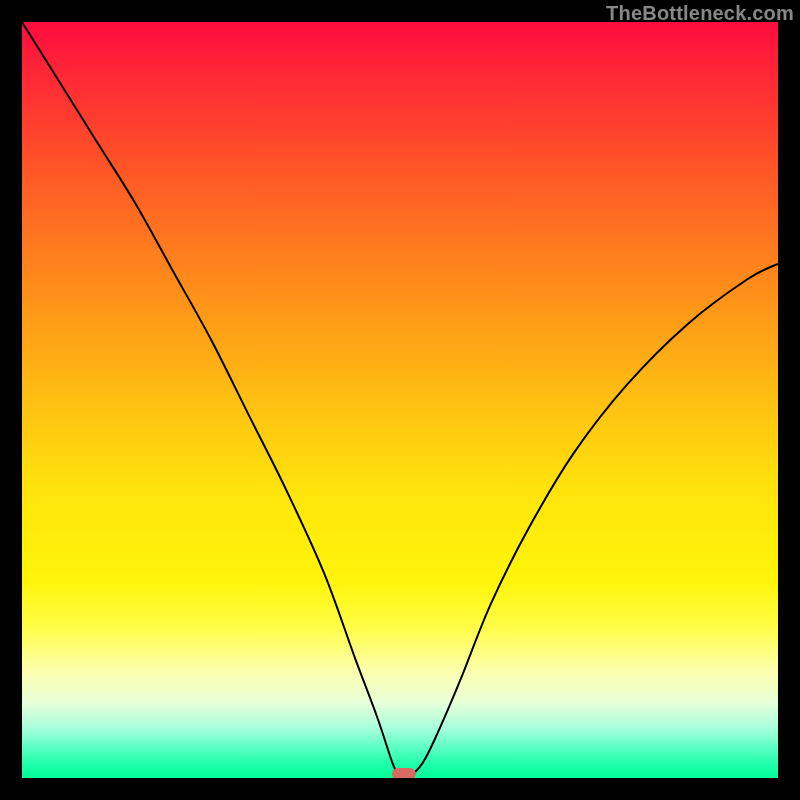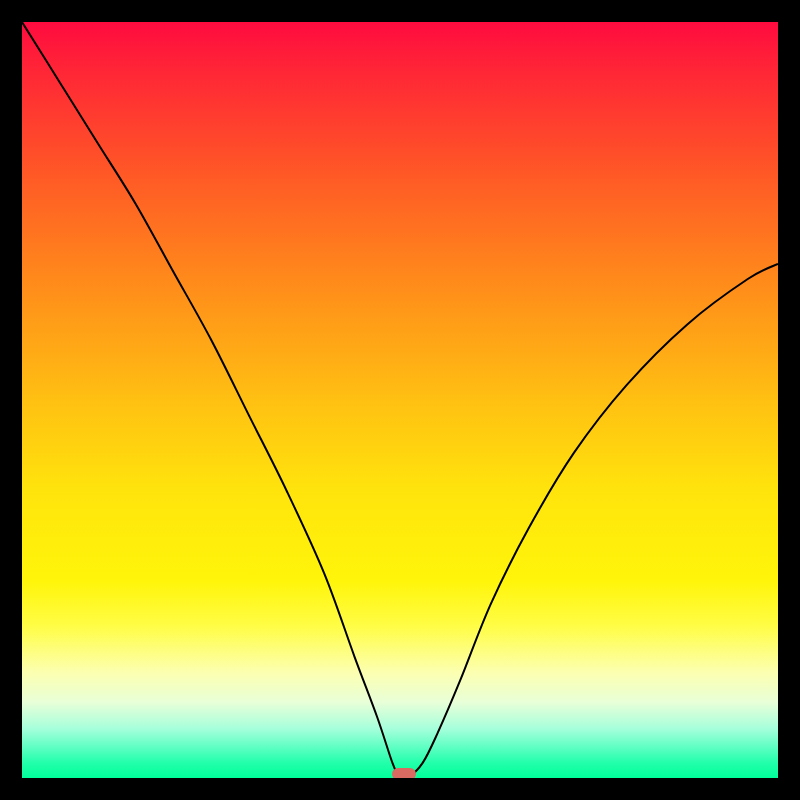--- a/index.html
+++ b/index.html
@@ -84,13 +84,14 @@
   <div class="plot-area">
     <div class="gradient-bg"></div>
 
     <svg class="curve-svg" viewBox="0 0 756 756" preserveAspectRatio="none">
       <path class="curve-path" d="M 0.00 0.00 C 6.30 10.08, 25.20 40.32, 37.80 60.48 C 50.40 80.64, 63.00 100.80, 75.60 120.96 C 88.20 141.12, 100.80 160.02, 113.40 181.44 C 126.00 202.86, 138.60 226.80, 151.20 249.48 C 163.80 272.16, 176.40 293.58, 189.00 317.52 C 201.60 341.46, 214.20 367.92, 226.80 393.12 C 239.40 418.32, 252.00 442.26, 264.60 468.72 C 277.20 495.18, 291.06 524.16, 302.40 551.88 C 313.74 579.60, 323.82 611.10, 332.64 635.04 C 341.46 658.98, 349.02 677.88, 355.32 695.52 C 361.62 713.16, 366.66 730.80, 370.44 740.88 C 374.22 750.96, 375.48 753.48, 378.00 756.00 C 380.52 758.52, 381.78 758.52, 385.56 756.00 C 389.34 753.48, 395.64 748.44, 400.68 740.88 C 405.72 733.32, 409.50 724.50, 415.80 710.64 C 422.10 696.78, 429.66 679.14, 438.48 657.72 C 447.30 636.30, 457.38 607.32, 468.72 582.12 C 480.06 556.92, 492.66 531.72, 506.52 506.52 C 520.38 481.32, 535.50 454.86, 551.88 430.92 C 568.26 406.98, 585.90 384.30, 604.80 362.88 C 623.70 341.46, 645.12 320.04, 665.28 302.40 C 685.44 284.76, 710.64 267.12, 725.76 257.04 C 740.88 246.96, 750.96 244.44, 756.00 241.92"></path>
     </svg>
 
     <div class="marker" style="left: 381.78px; top: 752.22px; background: rgb(216, 106, 98);"></div>
   </div>
 
+  <div class="watermark">TheBottleneck.com</div>
 </div>
 
 </body></html>

